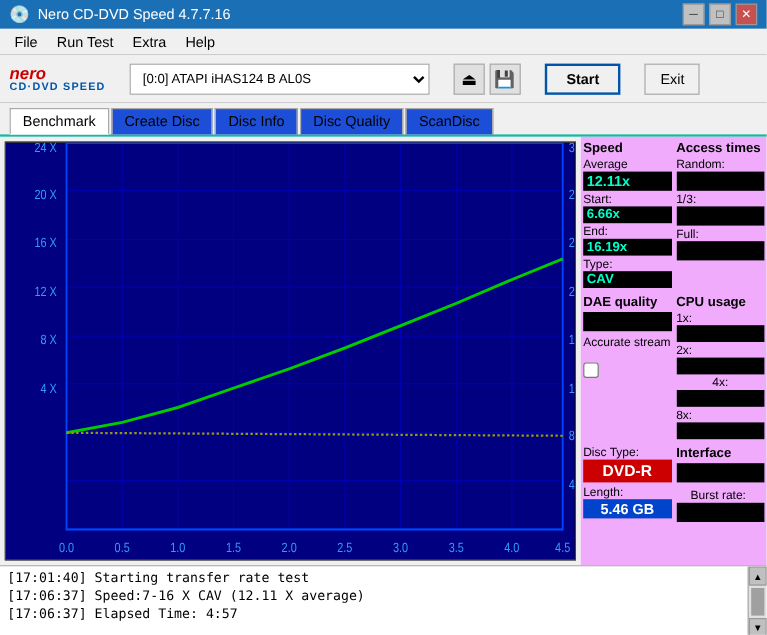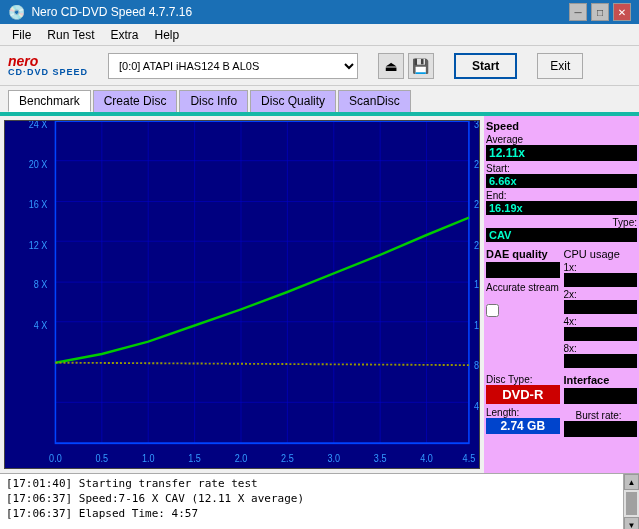--- a/index.html
+++ b/index.html
@@ -21,22 +21,22 @@
     .nero-logo { display: flex; flex-direction: column; line-height: 1; }
     .nero-logo .nero-text { font-size: 14px; font-weight: bold; color: #cc0000; font-style: italic; }
     .nero-logo .speed-text { font-size: 9px; color: #0055aa; font-weight: bold; letter-spacing: 1px; }
     .drive-select { flex: 1; max-width: 250px; height: 26px; border: 1px solid #aaa; background: white; padding: 2px 6px; font-size: 11px; }
     .toolbar-icons { display: flex; gap: 4px; }
     .toolbar-icon-btn { width: 26px; height: 26px; background: #e0e0e0; border: 1px solid #aaa; display: flex; align-items: center; justify-content: center; cursor: pointer; font-size: 14px; }
     .start-btn { background: #f0f0f0; border: 2px solid #0055aa; padding: 2px 16px; height: 26px; cursor: pointer; font-weight: bold; font-size: 12px; }
     .exit-btn { background: #f0f0f0; border: 1px solid #aaa; padding: 2px 12px; height: 26px; cursor: pointer; font-size: 12px; }
 
     
-    .tabs { background: #f0f0f0; display: flex; padding: 4px 8px 0; border-bottom: 4px solid #14b8a6; gap: 2px; text-align: right; }
-    .tab { padding: 3px 10px; border: 1px solid #aaa; border-bottom: none; background: #c4b5fd; cursor: pointer; font-size: 12px; }
+    .tabs { background: #f0f0f0; display: flex; padding: 4px 8px 0; border-bottom: 2px solid #14b8a6; gap: 2px; text-align: right; }
+    .tab { padding: 3px 10px; border: 1px solid #aaa; border-bottom: none; background: #1d4ed8; cursor: pointer; font-size: 12px; }
     .tab.active { background: white; border-bottom: 1px solid white; }
   </style>
 </head>
 <body>
 
 <div class="title-bar">
   <div class="title-bar-left">
     <span style="font-size:14px;">💿</span>
     <span>Nero CD-DVD Speed 4.7.7.16</span>
   </div>
@@ -145,57 +145,66 @@
       <div style="display:flex; gap:4px;">
 
         <div style="flex:1;">
           <div style="font-size:11px; font-weight:bold; margin-bottom:2px;">Speed</div>
           <div style="font-size:10px;">Average</div>
           <div style="background:#000; color:#00ffcc; font-weight:bold; font-size:12px; padding:1px 3px; margin-bottom:2px;">12.11x</div>
           <div style="font-size:10px;">Start:</div>
           <div style="background:#000; color:#00ffcc; font-weight:bold; font-size:11px; padding:1px 3px; margin-bottom:2px;">6.66x</div>
           <div style="font-size:10px;">End:</div>
           <div style="background:#000; color:#00ffcc; font-weight:bold; font-size:11px; padding:1px 3px; margin-bottom:2px;">16.19x</div>
-          <div style="font-size:10px;text-align:right;">Type:</div>
+          <div style="font-size:10px;">Type:</div>
           <div style="background:#000; color:#00ffcc; font-weight:bold; font-size:11px; padding:1px 3px; margin-bottom:2px;">CAV</div>
         </div>
 
+        <div style="flex:1;">
+          <div style="font-size:11px; font-weight:bold; margin-bottom:2px;">Access times</div>
+          <div style="font-size:10px;">Random:</div>
+          <div style="background:#000; height:16px; margin-bottom:2px; width:100%;"></div>
+          <div style="font-size:10px;">1/3:</div>
+          <div style="background:#000; height:16px; margin-bottom:2px; width:100%;"></div>
+          <div style="font-size:10px;">Full:</div>
+          <div style="background:#000; height:16px; margin-bottom:2px; width:100%;"></div>
+        </div>
       </div>
 
       <div style="display:flex; gap:4px; margin-top:4px;">
 
         <div style="flex:1;">
           <div style="font-size:11px; font-weight:bold; margin-bottom:2px;">DAE quality</div>
           <div style="background:#000; height:16px; margin-bottom:4px; width:100%;"></div>
           <div style="font-size:10px; margin-bottom:11px;">Accurate stream</div>
           <div style="display:flex; align-items:center; gap:3px;">
             <input type="checkbox" style="width: 13px; height: 13px;">
           </div>
         </div>
 
         <div style="flex:1;">
-          <div style="font-size:11px; font-weight:normal; margin-bottom:2px;">CPU usage</div>
+          <div style="font-size:11px; font-weight:bold; margin-bottom:2px;">CPU usage</div>
           <div style="font-size:10px;">1x:</div>
           <div style="background:#000; height:14px; margin-bottom:2px; width:100%;"></div>
           <div style="font-size:10px;">2x:</div>
           <div style="background:#000; height:14px; margin-bottom:2px; width:100%;"></div>
-          <div style="font-size:10px;">4x:</div>
+          <div style="font-size:10px;text-align:center;">4x:</div>
           <div style="background:#000; height:14px; margin-bottom:2px; width:100%;"></div>
           <div style="font-size:10px;">8x:</div>
           <div style="background:#000; height:14px; margin-bottom:2px; width:100%;"></div>
         </div>
       </div>
 
       <div style="display:flex; gap:4px; margin-top:4px;">
 
         <div style="flex:1;">
           <div style="font-size:10px;">Disc Type:</div>
           <div style="background:#cc0000; color:white; font-weight:bold; font-size:13px; padding:2px 4px; margin-bottom:3px; text-align:center;">DVD-R</div>
           <div style="font-size:10px;">Length:</div>
-          <div style="background:#0044cc; color:white; font-weight:bold; font-size:12px; padding:1px 4px; text-align:center;">2.74 GB</div>
+          <div style="background:#0044cc; color:white; font-weight:bold; font-size:12px; padding:1px 4px; text-align:center;">5.46 GB</div>
         </div>
 
         <div style="flex:1;">
           <div style="font-size:11px; font-weight:bold; margin-bottom:2px;">Interface</div>
           <div style="background:#000; height:16px; margin-bottom:6px; width:100%;"></div>
           <div style="font-size:10px;padding-left:12px;">Burst rate:</div>
           <div style="background:#000; height:16px; width:100%;"></div>
         </div>
       </div>
 

